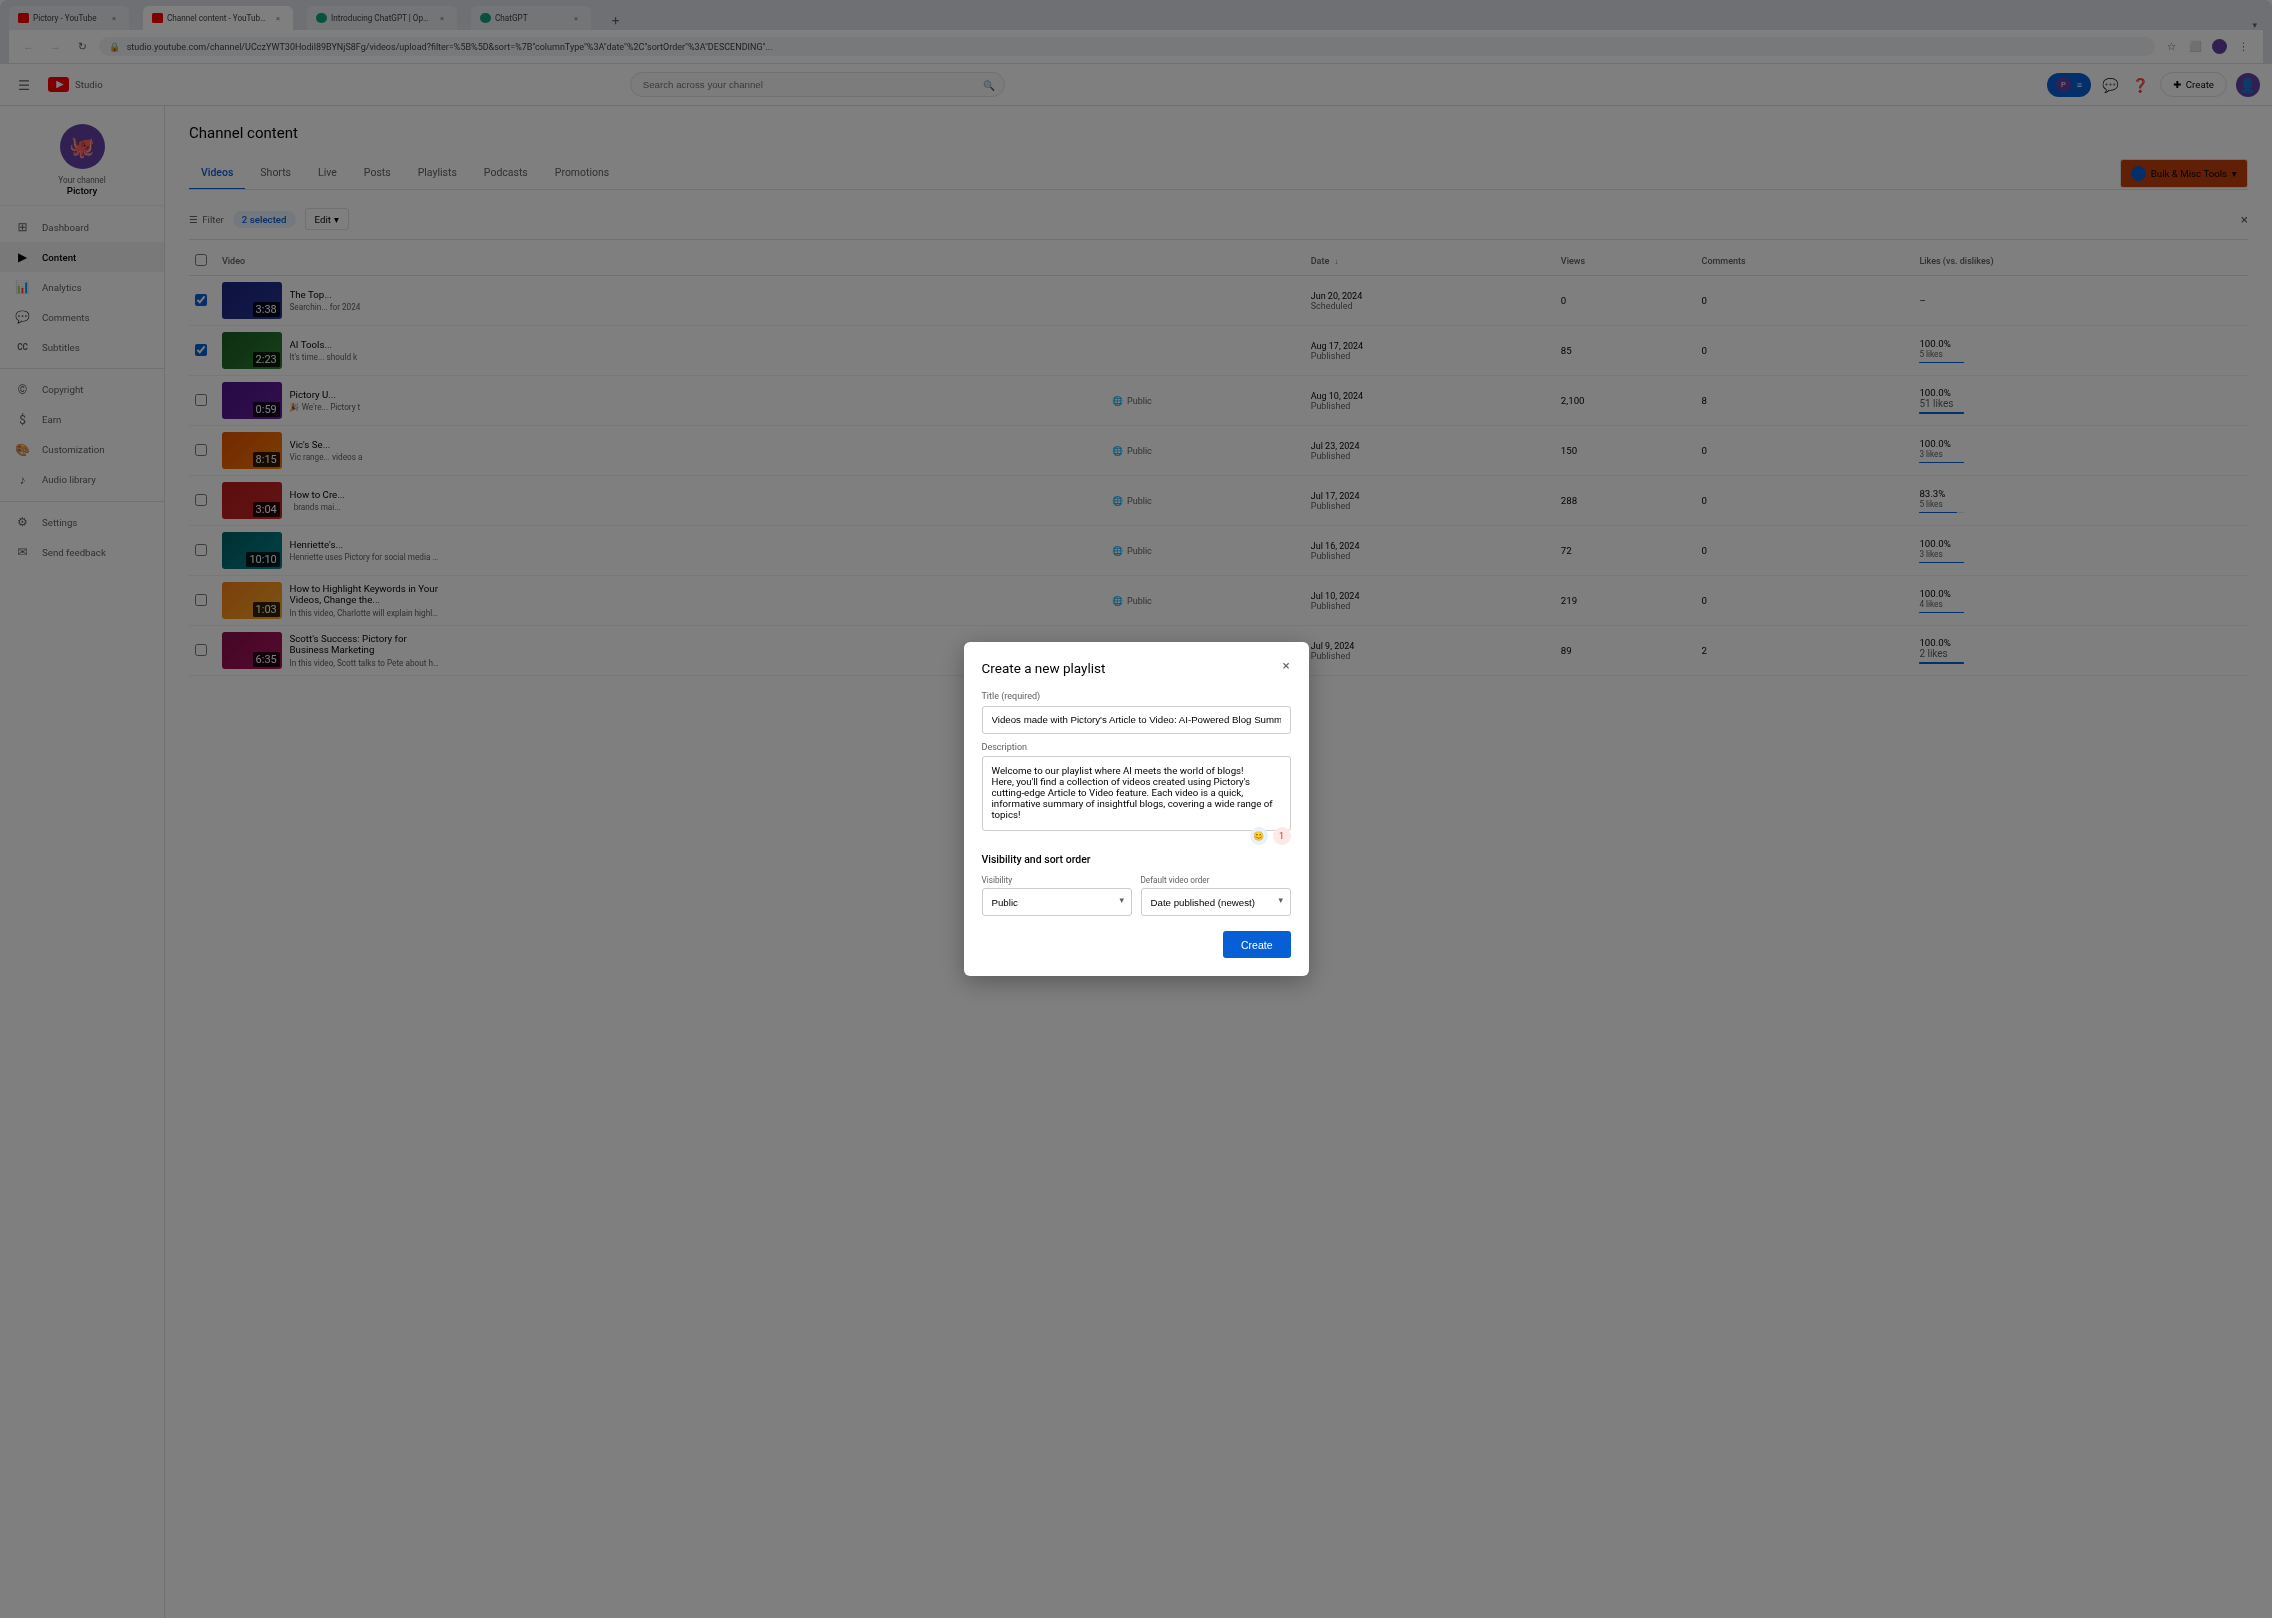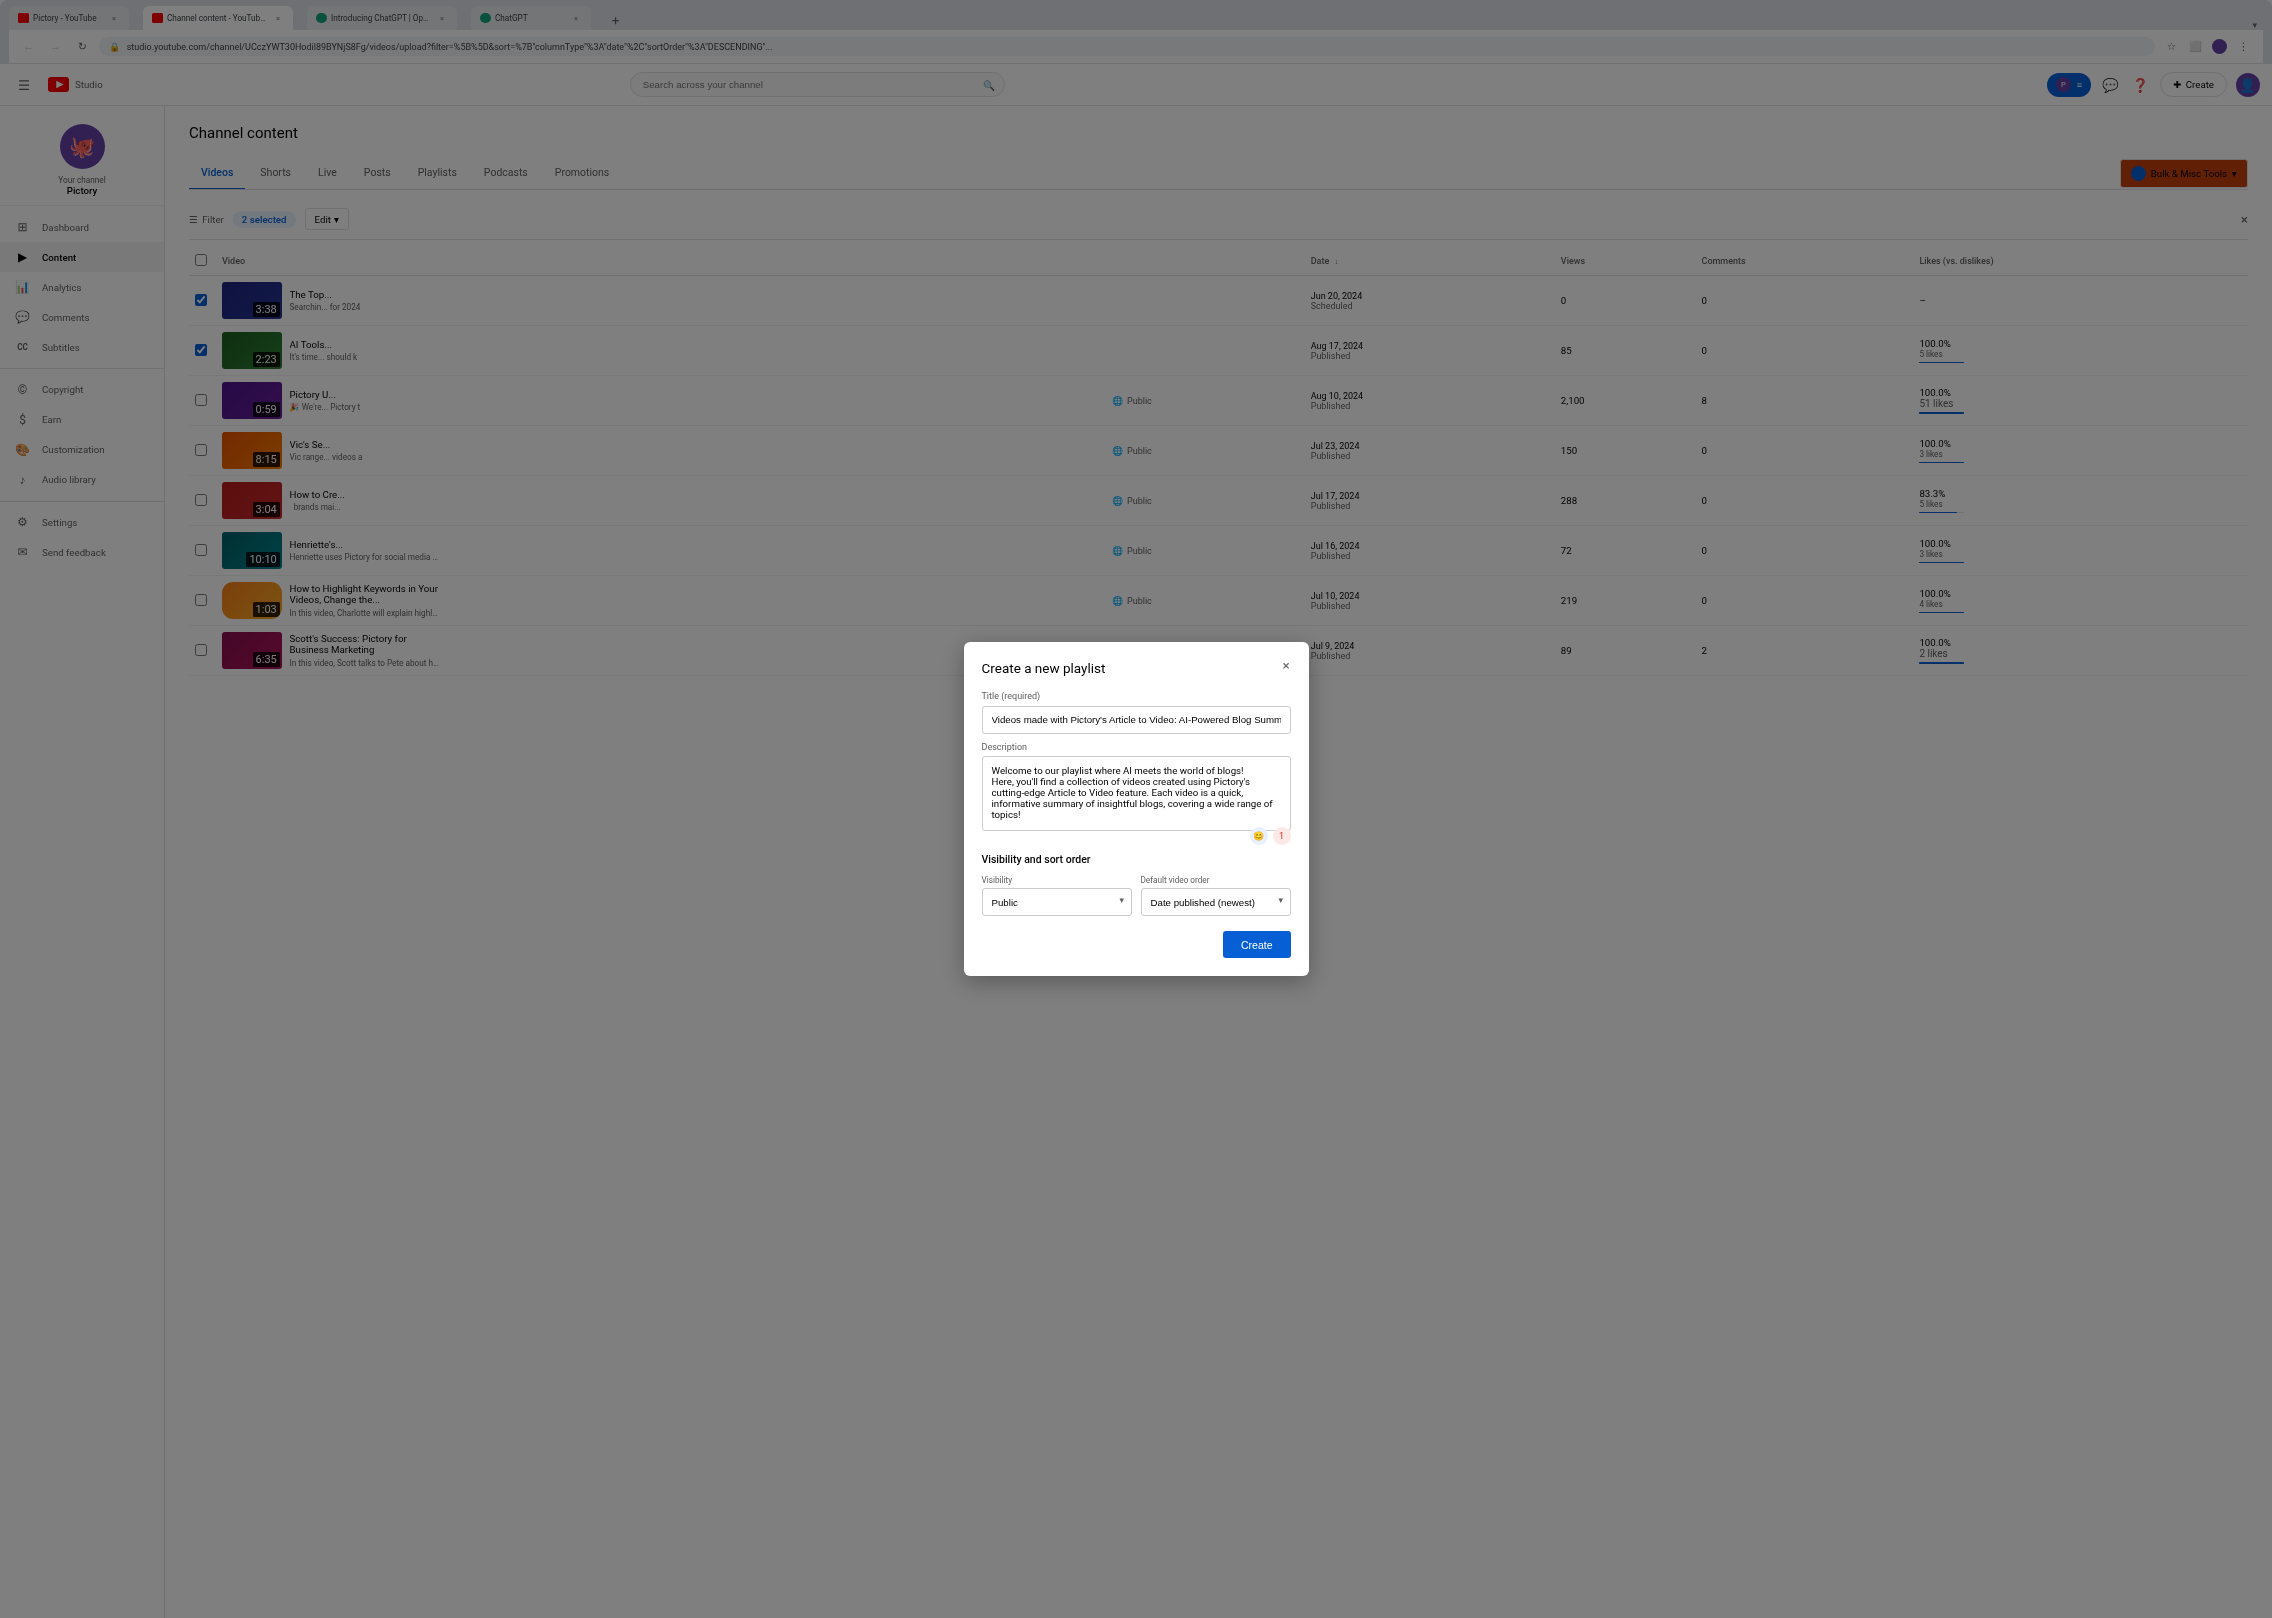--- a/index.html
+++ b/index.html
@@ -103,21 +103,21 @@
     .modal-actions { display: flex; justify-content: flex-end; margin-top: 15px; }
     .create-playlist-btn { background: #065fd4; color: #fff; border: none; padding: 7.5px 18px; border-radius: 3px; font-size: 10.5px; cursor: pointer; font-weight: 500; }
 
     
     .thumb-1 { background: linear-gradient(135deg, #1a237e, #283593); }
     .thumb-2 { background: linear-gradient(135deg, #1b5e20, #2e7d32); }
     .thumb-3 { background: linear-gradient(135deg, #4a148c, #6a1b9a); }
     .thumb-4 { background: linear-gradient(135deg, #e65100, #f57c00); }
     .thumb-5 { background: linear-gradient(135deg, #b71c1c, #c62828); }
     .thumb-6 { background: linear-gradient(135deg, #006064, #00838f); }
-    .thumb-7 { background: linear-gradient(135deg, #f57f17, #f9a825); border-radius: 11px; }
+    .thumb-7 { background: linear-gradient(135deg, #f57f17, #f9a825); }
     .thumb-8 { background: linear-gradient(135deg, #880e4f, #ad1457); }
 
     .hamburger-btn { background: none; border: none; cursor: pointer; padding: 6px; color: #606060; font-size: 13.5px; display: flex; align-items: center; }
   </style>
 </head>
 <body>
 
 <div class="browser-chrome">
   <div class="browser-tabs">
     <div class="tab">

